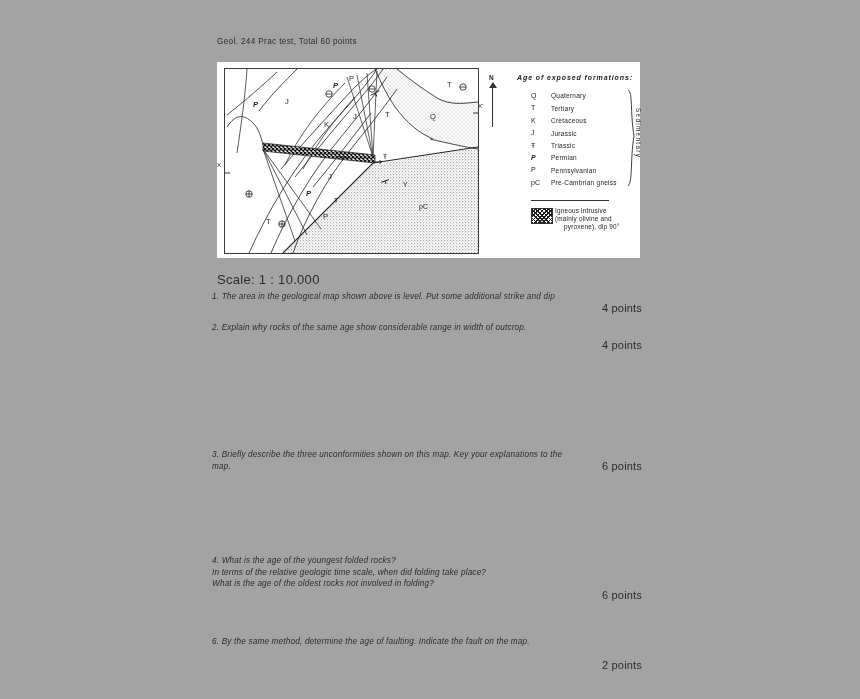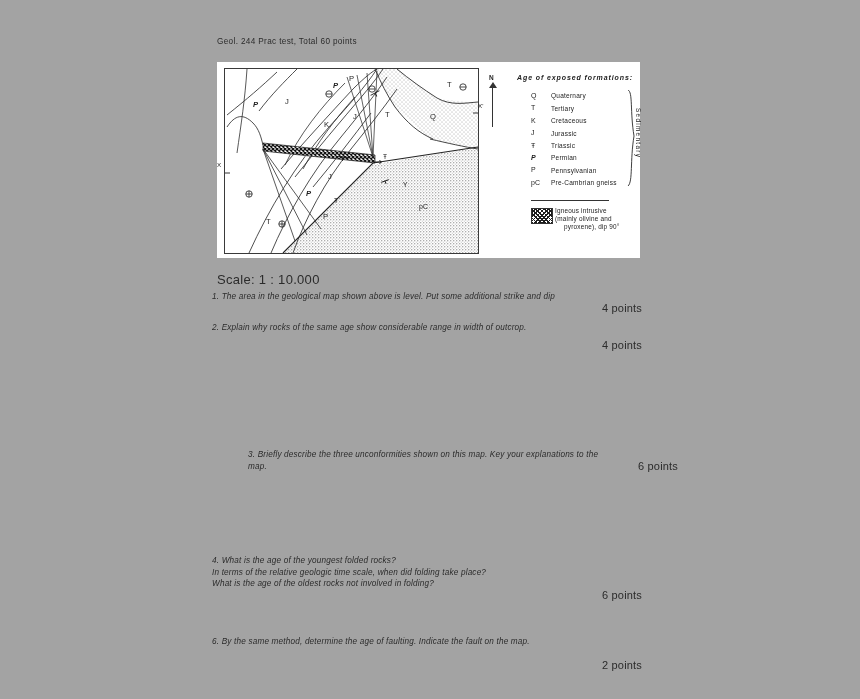--- a/index.html
+++ b/index.html
@@ -213,21 +213,21 @@
     right: 0;
     font-size: 11px;
     white-space: nowrap;
   }
   .q-line { display: block; position: relative; font-style: italic; }
 
   #q1 { top: 291px; }
   #q1 .pts { top: 11.6px; }
   #q2 { top: 322px; }
   #q2 .pts { top: 18px; right: 0; }
-  #q3 { top: 449px; margin-left: 36px; }
+  #q3 { top: 449px; }
   #q3 .pts { top: 11.6px; }
   #q4 { top: 555px; }
   #q4 .pts { top: 35px; }
   #q5 { top: 636px; }
   #q5 .pts { top: 24px; text-align: right; }
 
   
   .mlbl { font-family: "Liberation Sans", sans-serif; fill: #1e1e1e; }
 </style>
 </head>

